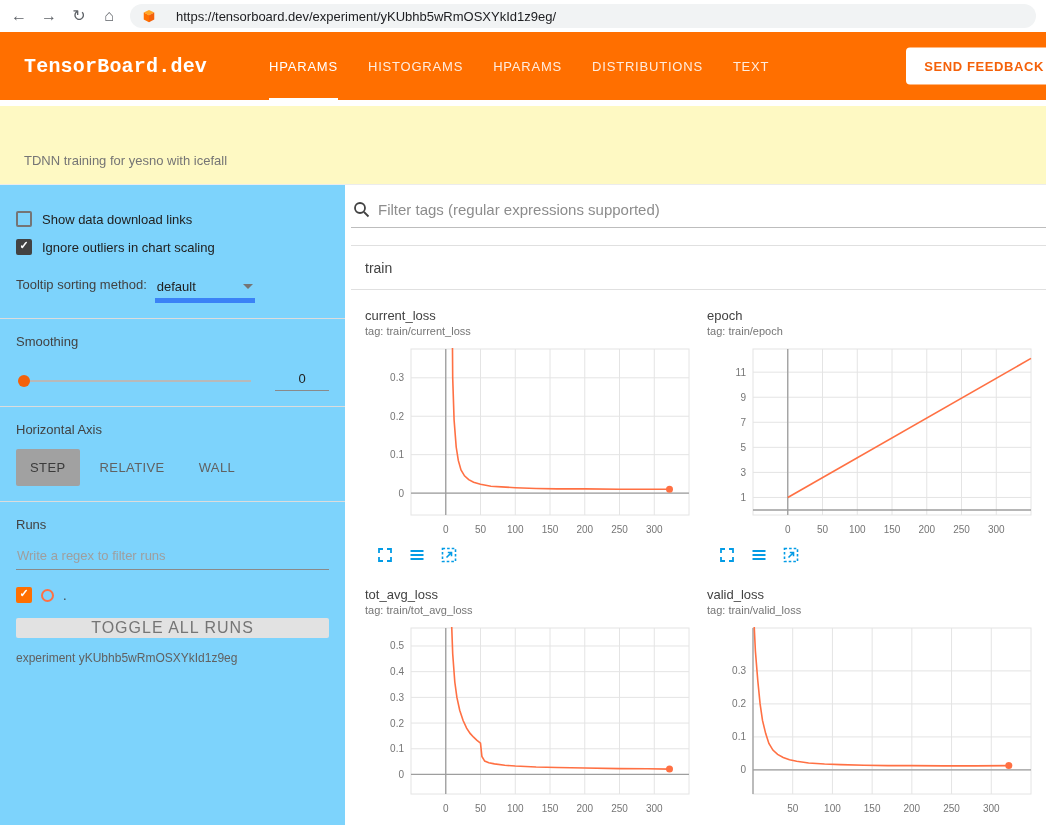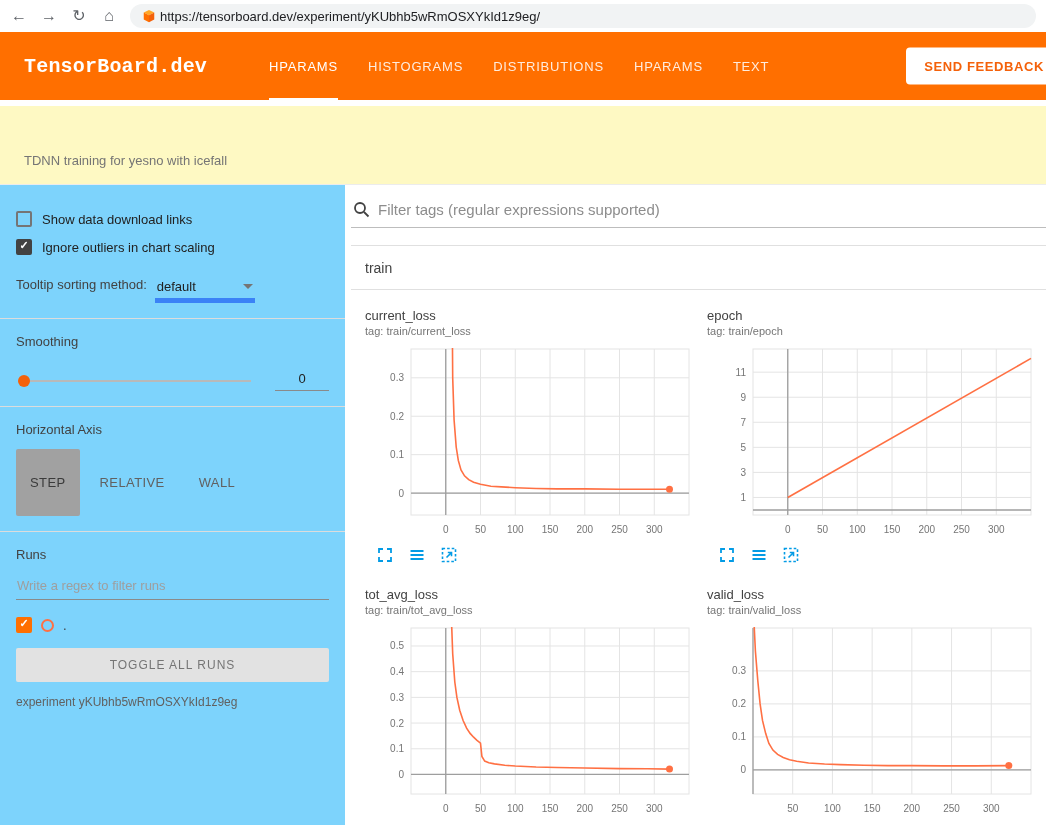--- a/index.html
+++ b/index.html
@@ -3,21 +3,21 @@
 <meta charset="utf-8">
 <style>
   * { margin:0; padding:0; box-sizing:border-box; }
   html,body { width:1046px; height:825px; overflow:hidden; background:#fff;
               font-family:"Liberation Sans", sans-serif; }
   .page { width:1046px; height:825px; overflow:hidden; position:relative; }
 
   
   .browser-bar { height:32px; background:#fff; display:flex; align-items:center; padding:0 10px; gap:12px; }
   .nav-icon { color:#5f6368; font-size:16px; line-height:1; width:18px; text-align:center; cursor:pointer; }
-  .address-bar { flex:1; height:24px; background:#f1f3f4; border-radius:12px; display:flex; align-items:center; gap:4px; padding:8px 12px; }
+  .address-bar { flex:1; height:24px; background:#f1f3f4; border-radius:12px; display:flex; align-items:center; gap:20px; padding:8px 12px; }
   .address-url { font-size:13px; color:#202124; white-space:nowrap; overflow:hidden; }
 
   
   .tb-header { height:68px; background:#ff6f00; display:flex; align-items:stretch; padding:0 0 0 24px; position:relative; }
   .logo { color:#fff; font-size:20px; font-weight:bold; align-self:center; letter-spacing:.2px;font-family:Liberation Mono, monospace; }
   .nav-tabs { display:flex; margin-left:62px; gap:30px; }
   .nav-tab { display:flex; align-items:center; color:rgba(255,255,255,.87); font-size:13px; letter-spacing:.8px; cursor:pointer; border-bottom:2px solid transparent; padding-top:2px; }
   .nav-tab.active { color:#fff; border-bottom-color:#fff; }
   .feedback-btn { position:absolute; right:-16px; top:50%; transform:translateY(-50%);
     background:#fff; color:#f4610a; border:none; border-radius:4px; padding:11px 18px;
@@ -41,29 +41,29 @@
   .select { display:inline-flex; align-items:center; justify-content:space-between; margin-left:8px; min-width:100px;
             border-bottom:5px solid #3b82f6; padding:2px 2px 4px 2px; color:#212121; cursor:pointer; }
   .caret { width:0; height:0; border-left:5px solid transparent; border-right:5px solid transparent; border-top:5px solid #757575; margin-left:14px; }
   .divider { border-top:1px solid #dcdcdc; margin:15px -16px; }
   .side-label { color:#424242; }
   .slider-row { display:flex; align-items:center; margin-top:22px; }
   .slider { flex:1; height:2px; background:#b9b9b9; position:relative; margin:0 24px 0 2px; cursor:pointer; }
   .slider-thumb { position:absolute; left:0; top:-5px; width:12px; height:12px; border-radius:50%; background:#f4610a; }
   .smoothing-value { width:54px; text-align:center; border-bottom:1px solid #8a8a8a; padding-bottom:4px; font-size:13px; color:#212121; }
   .axis-buttons { display:flex; align-items:center; gap:6px; margin-top:12px; }
-  .axis-btn { border:none; background:transparent; color:#616161; font-size:13px; letter-spacing:.4px; padding:26px 14px; border-radius:2px; cursor:pointer; font-family:"Liberation Sans", sans-serif; }
+  .axis-btn { border:none; background:transparent; color:#616161; font-size:13px; letter-spacing:.4px; padding:11px 14px; border-radius:2px; cursor:pointer; font-family:"Liberation Sans", sans-serif; }
   .axis-btn.selected { background:#a1a1a1; color:#3b3b3b; }
   .runs-filter { width:100%; background:transparent; border:none; border-bottom:1px solid #8a8a8a; padding:4px 1px 6px 1px; margin-top:12px; font-size:13px; color:#212121; outline:none; font-family:"Liberation Sans", sans-serif; }
   .runs-filter::placeholder { color:#9e9e9e; }
   .run-row { display:flex; align-items:center; gap:9px; margin-top:14px; height:22px; }
   .run-swatch { width:13px; height:13px; border:2px solid #ff7043; border-radius:50%; flex:none; }
   .run-name { color:#424242; }
-  .toggle-runs-btn { display:block; width:100%; margin-top:12px; height:34px; background:#e2e2e2; border:none; border-radius:2px;
-     color:#757575; font-size:12px; letter-spacing:1px; cursor:pointer; font-family:"Liberation Sans", sans-serif; }
+  .toggle-runs-btn { display:block; width:100%; margin-top:12px; height:20px; background:#e2e2e2; border:none; border-radius:2px;
+     color:#757575; font-size:16px; letter-spacing:1px; cursor:pointer; font-family:"Liberation Sans", sans-serif; }
   .exp-note { margin-top:13px; font-size:12px; color:#616161; }
 
   
   .main { flex:1; padding:10px 0 0 6px; background:#fff; min-width:0; }
   .filter-row { display:flex; align-items:flex-start; gap:8px; padding:6px 0 9px 2px; border-bottom:1px solid #bdbdbd; }
   .filter-input { flex:1; border:none; outline:none; font-size:15px; color:#424242; background:transparent; font-family:"Liberation Sans", sans-serif; }
   .filter-input::placeholder { color:#8d8d8d; }
   .train-card { margin-top:17px; border-top:1px solid #e0e0e0; }
   .section-header { height:44px; display:flex; align-items:center; padding-left:14px; font-size:14px; color:#424242; border-bottom:1px solid #e0e0e0; cursor:pointer; }
   .charts-grid { padding:18px 0 0 14px; display:grid; grid-template-columns:330px 330px; column-gap:12px; row-gap:24px; }
@@ -94,22 +94,22 @@
       </span>
       <span class="address-url">https://tensorboard.dev/experiment/yKUbhb5wRmOSXYkId1z9eg/</span>
     </div>
   </div>
 
   <div class="tb-header">
     <div class="logo">TensorBoard.dev</div>
     <div class="nav-tabs">
         <div class="nav-tab active">HPARAMS</div>
         <div class="nav-tab">HISTOGRAMS</div>
+        <div class="nav-tab">HPARAMS</div>
         <div class="nav-tab">DISTRIBUTIONS</div>
-        <div class="nav-tab">HPARAMS</div>
         <div class="nav-tab">TEXT</div>
       </div>
     <button class="feedback-btn">SEND FEEDBACK</button>
   </div>
 
   <div class="exp-strip">
     <span class="exp-title">TDNN training for yesno with icefall</span>
   </div>
 
   <div class="content">

